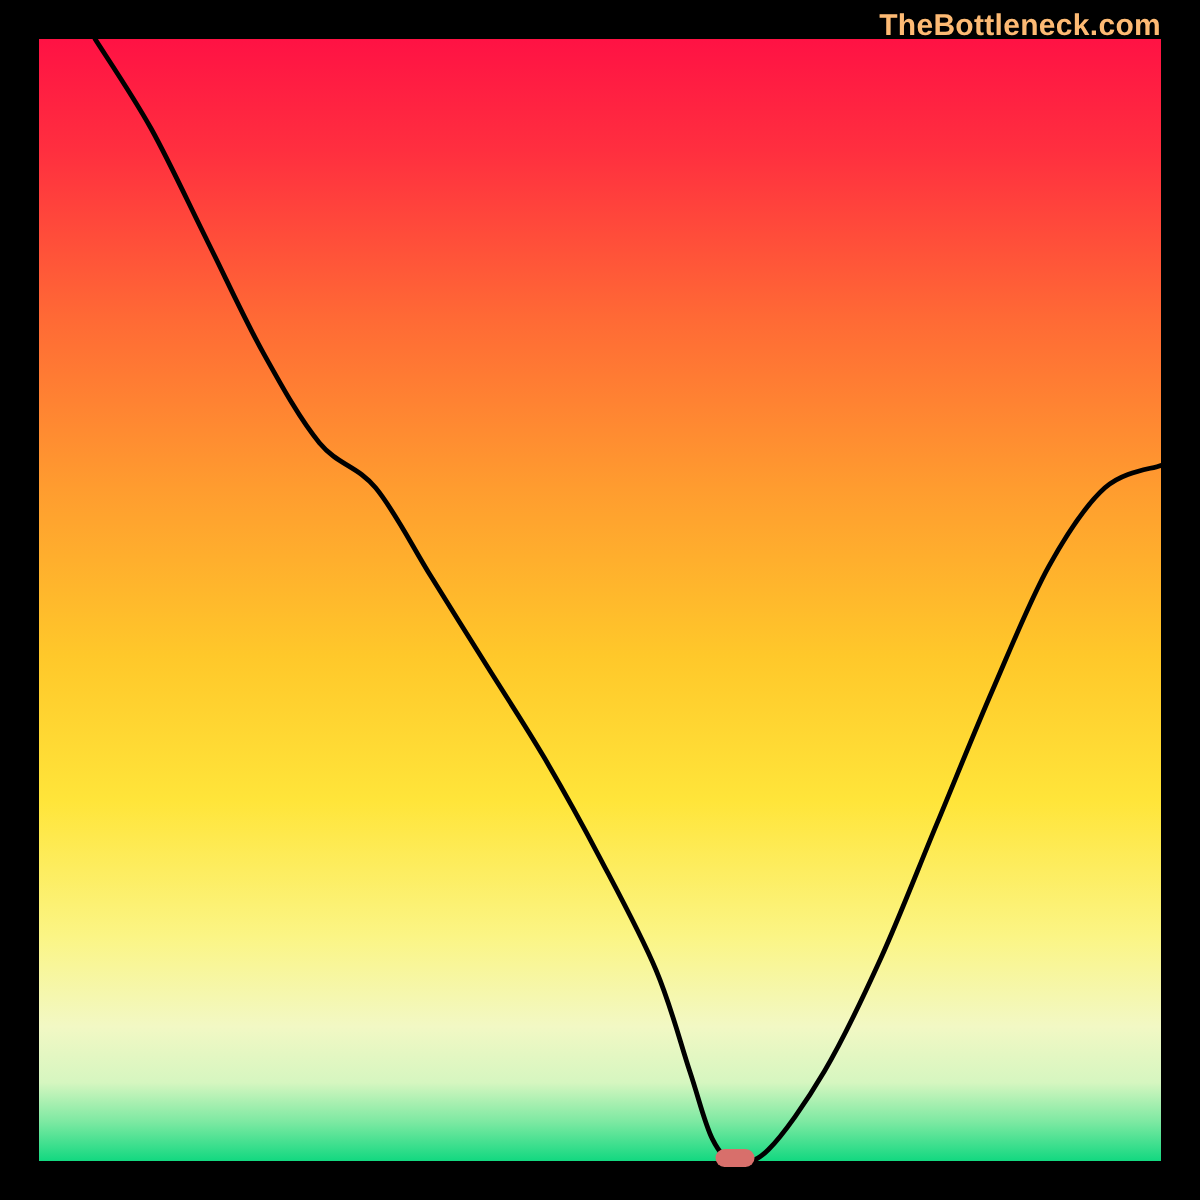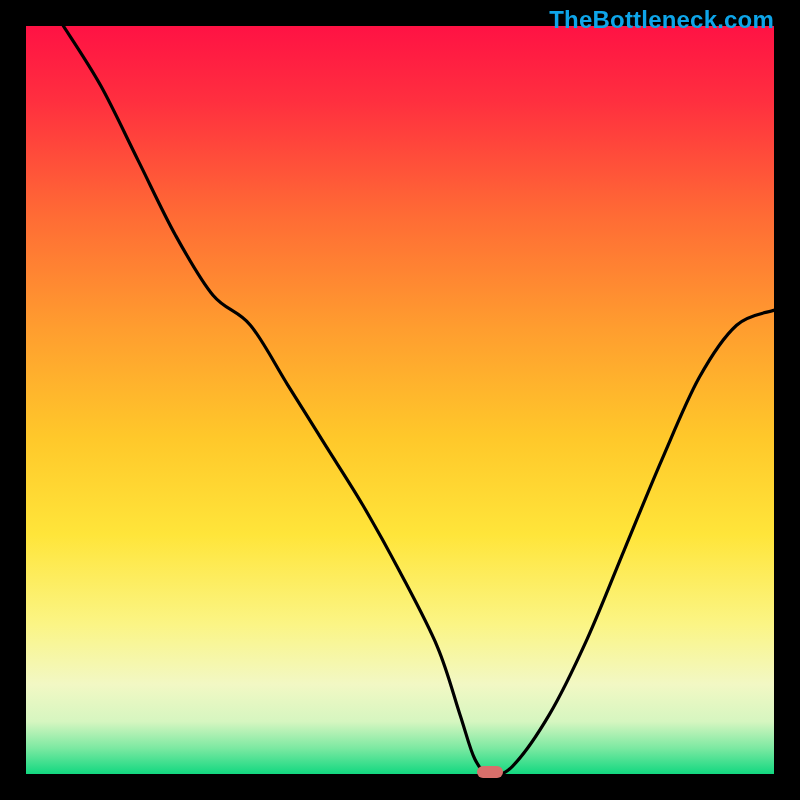--- a/index.html
+++ b/index.html
@@ -36,23 +36,23 @@
     top: 0;
     width: 100%;
     height: 100%;
     pointer-events: none;
   }
   .watermark {
     position: absolute;
     top: 6px;
     right: 26px;
     font-family: Arial, Helvetica, sans-serif;
-    font-size: 24px;
+    font-size: 20px;
     font-weight: 600;
-    color: #0ea5e9;
+    color: #fdba74;
     letter-spacing: 0.2px;
   }
   .min-marker {
     position: absolute;
     width: 26px;
     height: 12px;
     border-radius: 6px;
     background: #d86f6b;
     transform: translate(-50%, -50%);
   }

